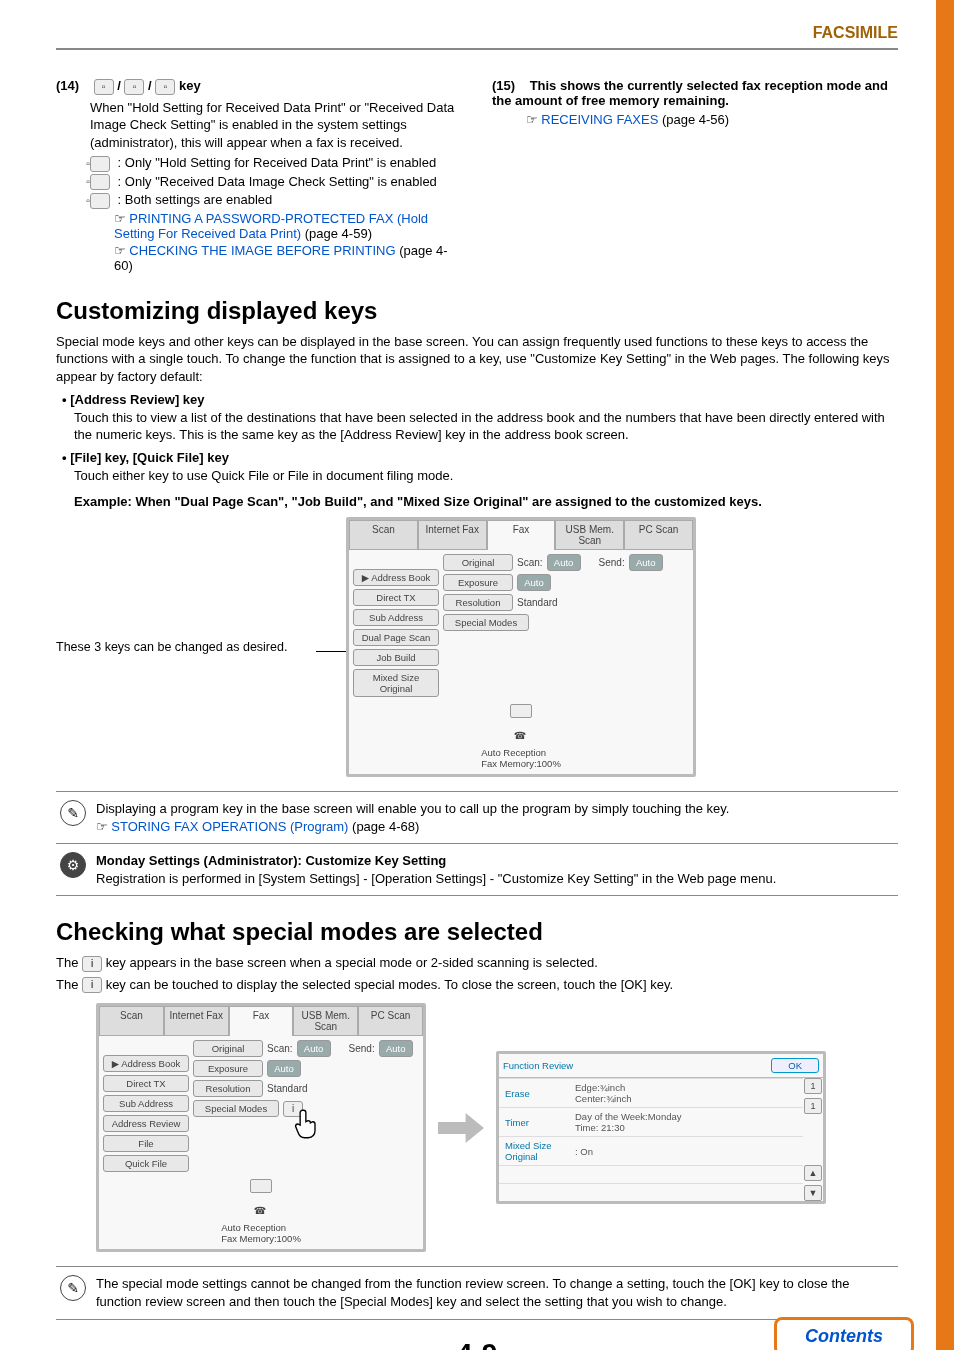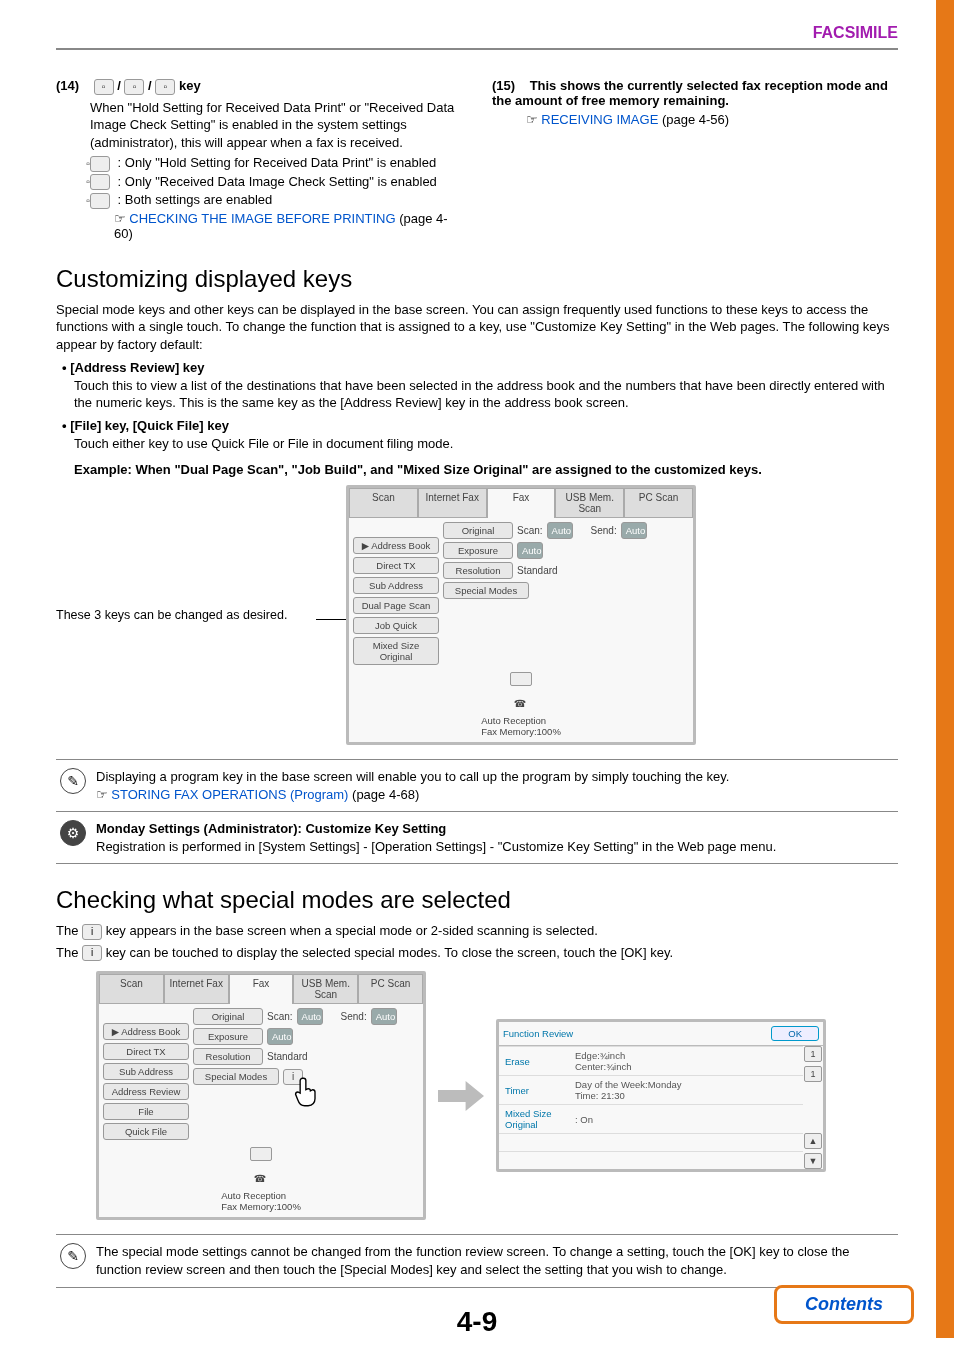--- a/index.html
+++ b/index.html
@@ -7,39 +7,39 @@
     margin: 0;
     font-family: Arial, sans-serif;
     font-size: 13px;
     color: #000;
     background: #fff;
     width: 954px;
     position: relative;
   }
   .orange-bar { position: absolute; right: 0; top: 0; width: 18px; height: 1350px; background: #e67817; }
   .page { padding: 24px 56px 0 56px; }
-  .header { text-align: right; font-weight: bold; font-size: 16px; color: #a21caf; margin-bottom: 6px; }
+  .header { text-align: right; font-weight: bold; font-size: 16px; color: #a16207; margin-bottom: 6px; }
   .header-rule { border: none; border-top: 2px solid #888; margin: 0 0 28px 0; }
   .two-col { display: flex; gap: 30px; }
   .col { flex: 1; }
   .item-head { font-weight: bold; margin-bottom: 4px; }
   .item-num { display: inline-block; width: 34px; }
   .item-body { margin-left: 34px; }
   .icon-box {
     display: inline-block; width: 20px; height: 16px;
     border: 1px solid #999; border-radius: 3px; background: #eee;
     vertical-align: middle; position: relative; font-size: 10px; text-align: center; line-height: 14px;
   }
   .link { color: #0055cc; }
   .hand { font-family: "Apple Color Emoji","Segoe UI Symbol",sans-serif; }
   .subline { margin: 2px 0 2px 0; }
   .bl { margin: 2px 0 2px 24px; text-indent: -24px; padding-left: 0; }
   .bl .icon-box { margin-right: 4px; }
   .bl-link { margin: 2px 0 2px 24px; }
-  h2.sect { font-size: 24px; font-weight: normal; margin: 22px 0 8px 0; }
+  h2.sect { font-size: 24px; font-weight: bold; margin: 22px 0 8px 0; }
   .para { margin: 4px 0; line-height: 1.35; }
   .bullet { margin: 6px 0 2px 6px; font-weight: bold; }
   .bullet-body { margin: 0 0 6px 18px; line-height: 1.35; }
   .example-line { font-weight: bold; margin: 10px 0 8px 18px; }
   .diagram-row { display: flex; align-items: center; margin: 6px 0 14px 0; }
   .caption-left { width: 260px; padding-right: 10px; font-size: 12.5px; }
   .panel {
     border: 3px solid #bbb; border-radius: 2px; background: #f8f8f8;
     font-size: 10px; color: #444; width: 350px;
   }
@@ -49,21 +49,21 @@
   .panel-body { padding: 4px; display: flex; gap: 4px; }
   .side-btns { display: flex; flex-direction: column; gap: 3px; width: 86px; margin-top: 15px; }
   .btn {
     border: 1px solid #999; border-radius: 3px; background: #e8e8e8;
     padding: 2px 4px; font-size: 9.5px; text-align: center;
   }
   .btn-dark { background: #9aa; color: #fff; }
   .rows { flex: 1; display: flex; flex-direction: column; gap: 3px; }
   .rowline { display: flex; gap: 4px; align-items: center; }
   .lbl { width: 70px; }
-  .val { width: 26px; }
+  .val { width: 34px; }
   .panel-foot { padding: 3px 4px 5px 4px; display:flex; align-items:center; gap:6px; font-size: 9.5px; flex-direction: column; }
   .preview-ic { width: 22px; height: 14px; border: 1px solid #999; border-radius: 2px; background:#eee; }
   .phone-ic::before { content: "☎"; font-size: 10px; margin-right:2px;}
   .note-box { display: flex; align-items: flex-start; gap: 10px; border-top: 1px solid #888; padding: 8px 0; }
   .note-box.last { border-bottom: 1px solid #888; }
   .note-icon { width: 26px; height: 26px; border-radius: 50%; border: 1.5px solid #444; display:flex;align-items:center;justify-content:center; font-size:14px; flex-shrink:0; margin-left:4px; }
   .note-icon.gear { background:#444; color:#fff; }
   .note-text { flex:1; line-height: 1.35; }
   .icon-inline {
     display:inline-block; width:20px; height:16px; border:1px solid #999; border-radius:3px; background:#eee; vertical-align:middle; text-align:center; font-size:10px; line-height:14px;
@@ -109,33 +109,36 @@
         <span> / </span>
         <span class="icon-box">▫</span>
         <span> key</span>
       </div>
       <div class="item-body">
         <div class="para">When "Hold Setting for Received Data Print" or "Received Data Image Check Setting" is enabled in the system settings (administrator), this will appear when a fax is received.</div>
         <div class="bl"><span class="icon-box">▫</span><span> : Only "Hold Setting for Received Data Print" is enabled</span></div>
         <div class="bl"><span class="icon-box">▫</span><span> : Only "Received Data Image Check Setting" is enabled</span></div>
         <div class="bl"><span class="icon-box">▫</span><span> : Both settings are enabled</span></div>
         <div class="bl-link">
+          <span class="hand">☞ </span><span class="link">PRINTING A PASSWORD-PROTECTED FAX (Hold Setting For Received Data Print)</span><span> (page 4-59)</span>
+        </div>
+        <div class="bl-link">
           <span class="hand">☞ </span><span class="link">CHECKING THE IMAGE BEFORE PRINTING</span><span> (page 4-60)</span>
         </div>
       </div>
     </div>
 
     <div class="col">
       <div class="item-head">
         <span class="item-num">(15)</span>
         <span>This shows the currently selected fax reception mode and the amount of free memory remaining.</span>
       </div>
       <div class="item-body">
         <div class="subline">
-          <span class="hand">☞ </span><span class="link">RECEIVING IMAGE</span><span> (page 4-56)</span>
+          <span class="hand">☞ </span><span class="link">RECEIVING FAXES</span><span> (page 4-56)</span>
         </div>
       </div>
     </div>
   </div>
 
   <h2 class="sect">Customizing displayed keys</h2>
   <div class="para">Special mode keys and other keys can be displayed in the base screen. You can assign frequently used functions to these keys to access the functions with a single touch. To change the function that is assigned to a key, use "Customize Key Setting" in the Web pages. The following keys appear by factory default:</div>
 
   <div class="bullet">• [Address Review] key</div>
   <div class="bullet-body">Touch this to view a list of the destinations that have been selected in the address book and the numbers that have been directly entered with the numeric keys. This is the same key as the [Address Review] key in the address book screen.</div>
@@ -155,21 +158,21 @@
         <div class="tab active">Fax</div>
         <div class="tab">USB Mem. Scan</div>
         <div class="tab">PC Scan</div>
       </div>
       <div class="panel-body">
         <div class="side-btns">
           <div class="btn">▶ <span>Address Book</span></div>
           <div class="btn">Direct TX</div>
           <div class="btn">Sub Address</div>
           <div class="btn">Dual Page Scan</div>
-          <div class="btn">Job Quick</div>
+          <div class="btn">Job Build</div>
           <div class="btn">Mixed Size Original</div>
         </div>
         <div class="rows">
           <div class="rowline">
             <span class="btn lbl">Original</span>
             <span>Scan:</span>
             <span class="btn btn-dark val">Auto</span>
             <span style="margin-left:14px">Send:</span>
             <span class="btn btn-dark val">Auto</span>
           </div>

